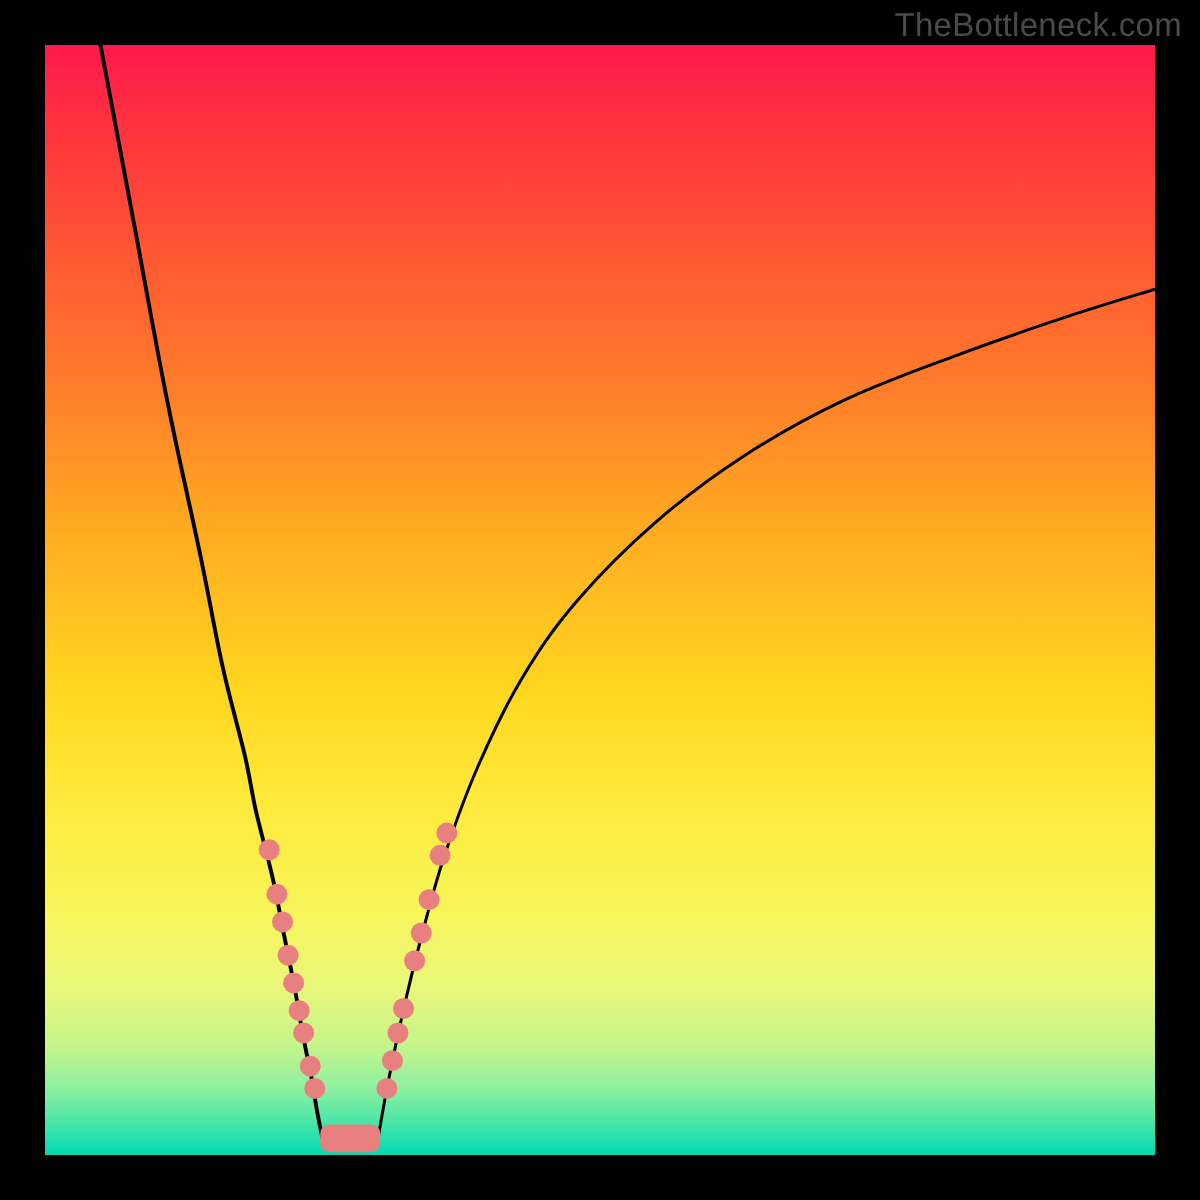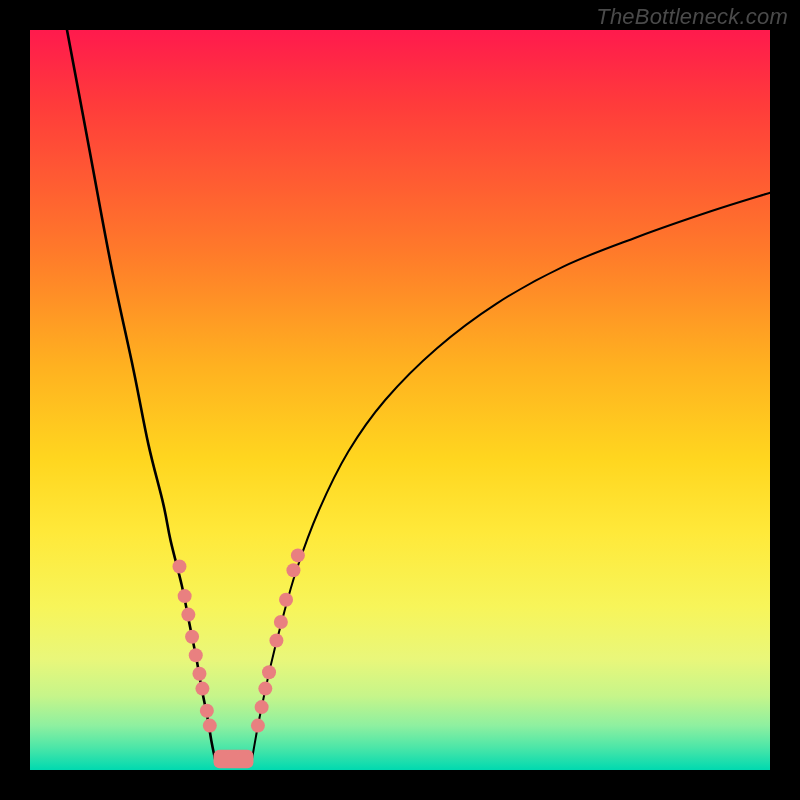--- a/index.html
+++ b/index.html
@@ -43,21 +43,20 @@
   }
   .watermark {
     position: absolute;
     top: 4px;
     right: 12px;
     color: #4a4a4a;
     font-size: 22px;
     font-weight: 500;
     letter-spacing: 0.2px;
     z-index: 10;
-    font-style: italic;
   }
   svg.curves {
     position: absolute;
     top: 0;
     left: 0;
     width: 740px;
     height: 740px;
     overflow: visible;
   }
   .curve {

